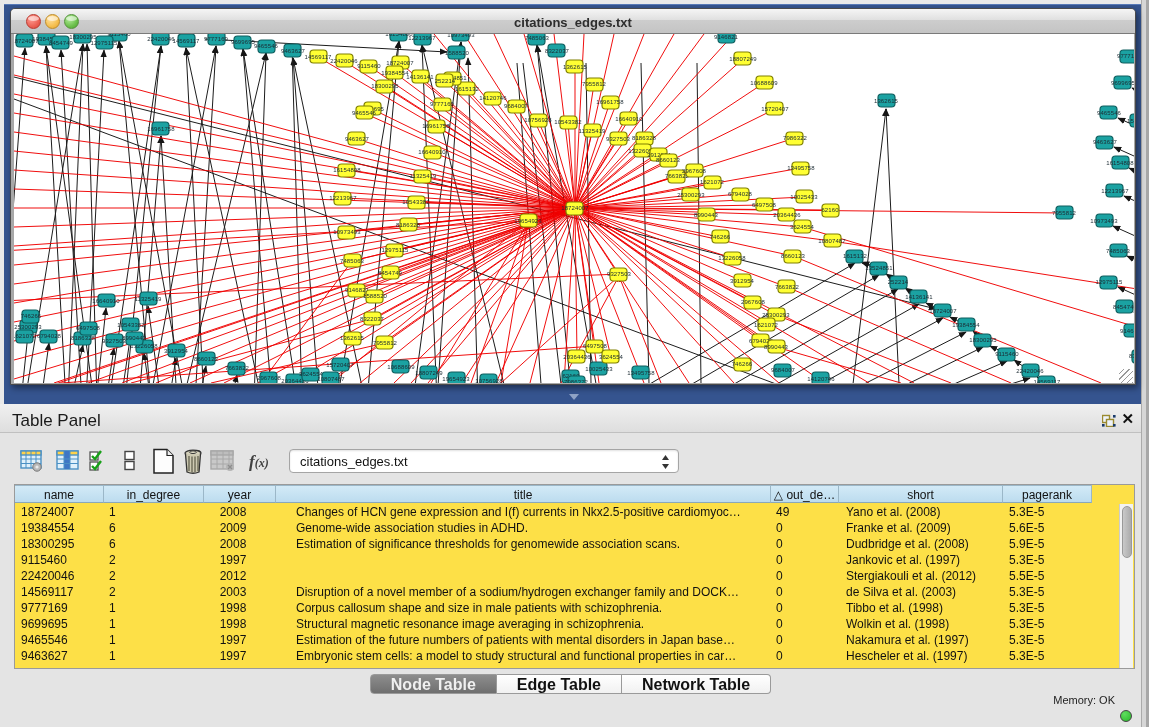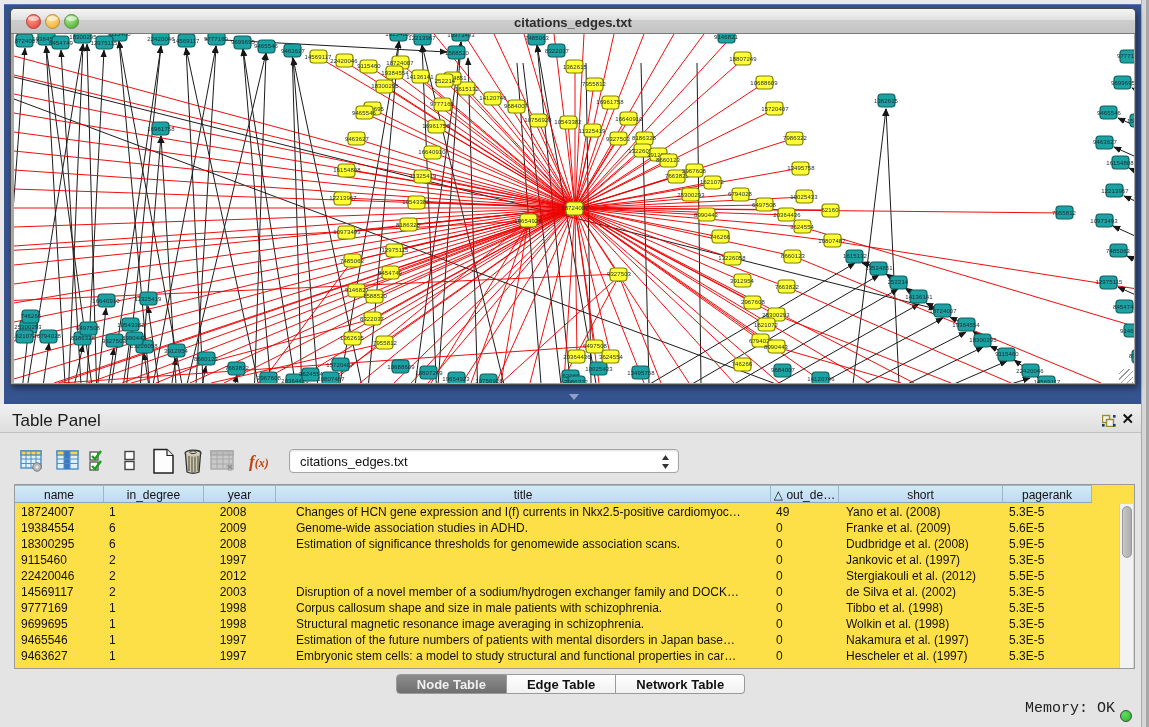--- a/index.html
+++ b/index.html
@@ -33,26 +33,26 @@
 .c0{left:6px;width:92px;}
 .c1{left:94px;width:100px;}
 .c2{left:182px;width:72px;text-align:center;}
 .c3{left:266px;width:484px;margin-left:15px;}
 .c4{left:761px;width:64px;}
 .c5{left:831px;width:160px;}
 .c6{left:994px;width:90px;}
 #vscroll{position:absolute;right:1px;top:19px;width:14px;height:166px;background:#f2f2f2;border-left:1px solid #ccc;}
 #vthumb{position:absolute;left:1.5px;top:2px;width:10px;height:52px;background:linear-gradient(90deg,#c9c9c9,#ababab);border-radius:6px;border:1px solid #999;}
 #tabs{position:absolute;left:0;top:270px;width:100%;height:26px;text-align:center;}
-.seg{display:inline-block;height:20px;line-height:20px;font-size:13px;font-weight:bold;padding:0 20px;
+.seg{display:inline-block;height:20px;line-height:20px;font-size:16px;font-weight:bold;padding:0 20px;
  border:1px solid #9a9a9a;border-left:none;background:linear-gradient(#fff,#f1f1f1);color:#111;}
 .seg.first{border-left:1px solid #9a9a9a;border-radius:4px 0 0 4px;}
 .seg.last{border-radius:0 4px 4px 0;}
 .seg.sel{background:linear-gradient(#8d8d8d,#6f6f6f);color:#f0f0f0;}
-#mem{position:absolute;right:26px;bottom:10px;font-size:15px;color:#222;font-family:Liberation Mono, monospace;}
+#mem{position:absolute;right:26px;bottom:21px;font-size:11px;color:#222;}
 #memdot{position:absolute;right:9px;bottom:5px;width:12px;height:12px;border-radius:50%;
  background:radial-gradient(circle at 35% 30%,#5fdd5f,#28b828);border:1px solid #444;}
 .icon{position:absolute;top:44px;}
 #combo{position:absolute;left:289px;top:45px;width:390px;height:24px;background:#fff;
  border:1px solid #a5a5a5;border-radius:4px;box-shadow:inset 0 1px 2px rgba(0,0,0,0.12);}
 #combo span{position:absolute;left:10px;top:4px;font-size:13px;color:#111;}
 #closex{position:absolute;right:7px;top:6px;font-size:15px;font-weight:bold;color:#111;}
 #floatico{position:absolute;right:25px;top:9px;width:14px;height:14px;}
 </style></head><body>
 <div id="mdi"></div>
@@ -986,21 +986,21 @@
     <path d="M8 8 V23 M11 8.5 V24 M14 8.5 V24 M17 8 V23" stroke="#5c5a48" stroke-width="1.2"></path>
     <ellipse cx="12" cy="4.2" rx="3.4" ry="1.3" fill="#e6e2cc" stroke="#333"></ellipse>
   </svg>
   <svg class="icon" style="left:210px" width="26" height="26" viewBox="0 0 26 26">
     <rect x="1" y="3" width="22" height="18" fill="#c9c9c9" stroke="#a8a8a8" stroke-width="1.4"></rect>
     <rect x="1" y="3" width="22" height="4" fill="#bdbdbd" stroke="#a8a8a8" stroke-width="1.4"></rect>
     <path d="M7 3 V21 M13 3 V21 M19 3 V21 M1 11 H23 M1 16 H23" stroke="#a8a8a8" stroke-width="1"></path>
     <circle cx="20" cy="19" r="4" fill="#b5b5b5"></circle>
       <path d="M18 17 L22 21 M22 17 L18 21" stroke="#8e8e8e" stroke-width="1.4"></path>
   </svg>
-  <div class="icon" style="left:249px;top:48px;font-family:'Liberation Serif',serif;font-style:italic;font-weight:bold;font-size:17px;color:#c2410c;">f<span style="font-size:12px;">(x)</span></div>
+  <div class="icon" style="left:249px;top:48px;font-family:'Liberation Serif',serif;font-style:italic;font-weight:bold;font-size:17px;color:#404040;">f<span style="font-size:12px;">(x)</span></div>
   <div id="combo">
       <span>citations_edges.txt</span>
     <svg style="position:absolute;right:8px;top:4px" width="9" height="16" viewBox="0 0 9 16">
       <path d="M4.5 1 L8 6 H1 z" fill="#333"></path>
         <path d="M4.5 15 L1 10 H8 z" fill="#333"></path>
     </svg>
   </div>
   <div id="tbwrap">
     <div class="th" style="left:0;width:89px;">name</div>
     <div class="th" style="left:89px;width:100px;">in_degree</div>
@@ -1052,21 +1052,21 @@
           <div class="c4">0</div>
           <div class="c5">Stergiakouli et al. (2012)</div>
           <div class="c6">5.5E-5</div>
         </div>
 <div class="tr" style="top:80px">
           <div class="c0">14569117</div>
           <div class="c1">2</div>
           <div class="c2">2003</div>
           <div class="c3">Disruption of a novel member of a sodium/hydrogen exchanger family and DOCK…</div>
           <div class="c4">0</div>
-          <div class="c5">de Silva et al. (2002)</div>
+          <div class="c5">de Silva et al. (2003)</div>
           <div class="c6">5.3E-5</div>
         </div>
 <div class="tr" style="top:96px">
           <div class="c0">9777169</div>
           <div class="c1">1</div>
           <div class="c2">1998</div>
           <div class="c3">Corpus callosum shape and size in male patients with schizophrenia.</div>
           <div class="c4">0</div>
           <div class="c5">Tibbo et al. (1998)</div>
           <div class="c6">5.3E-5</div>

